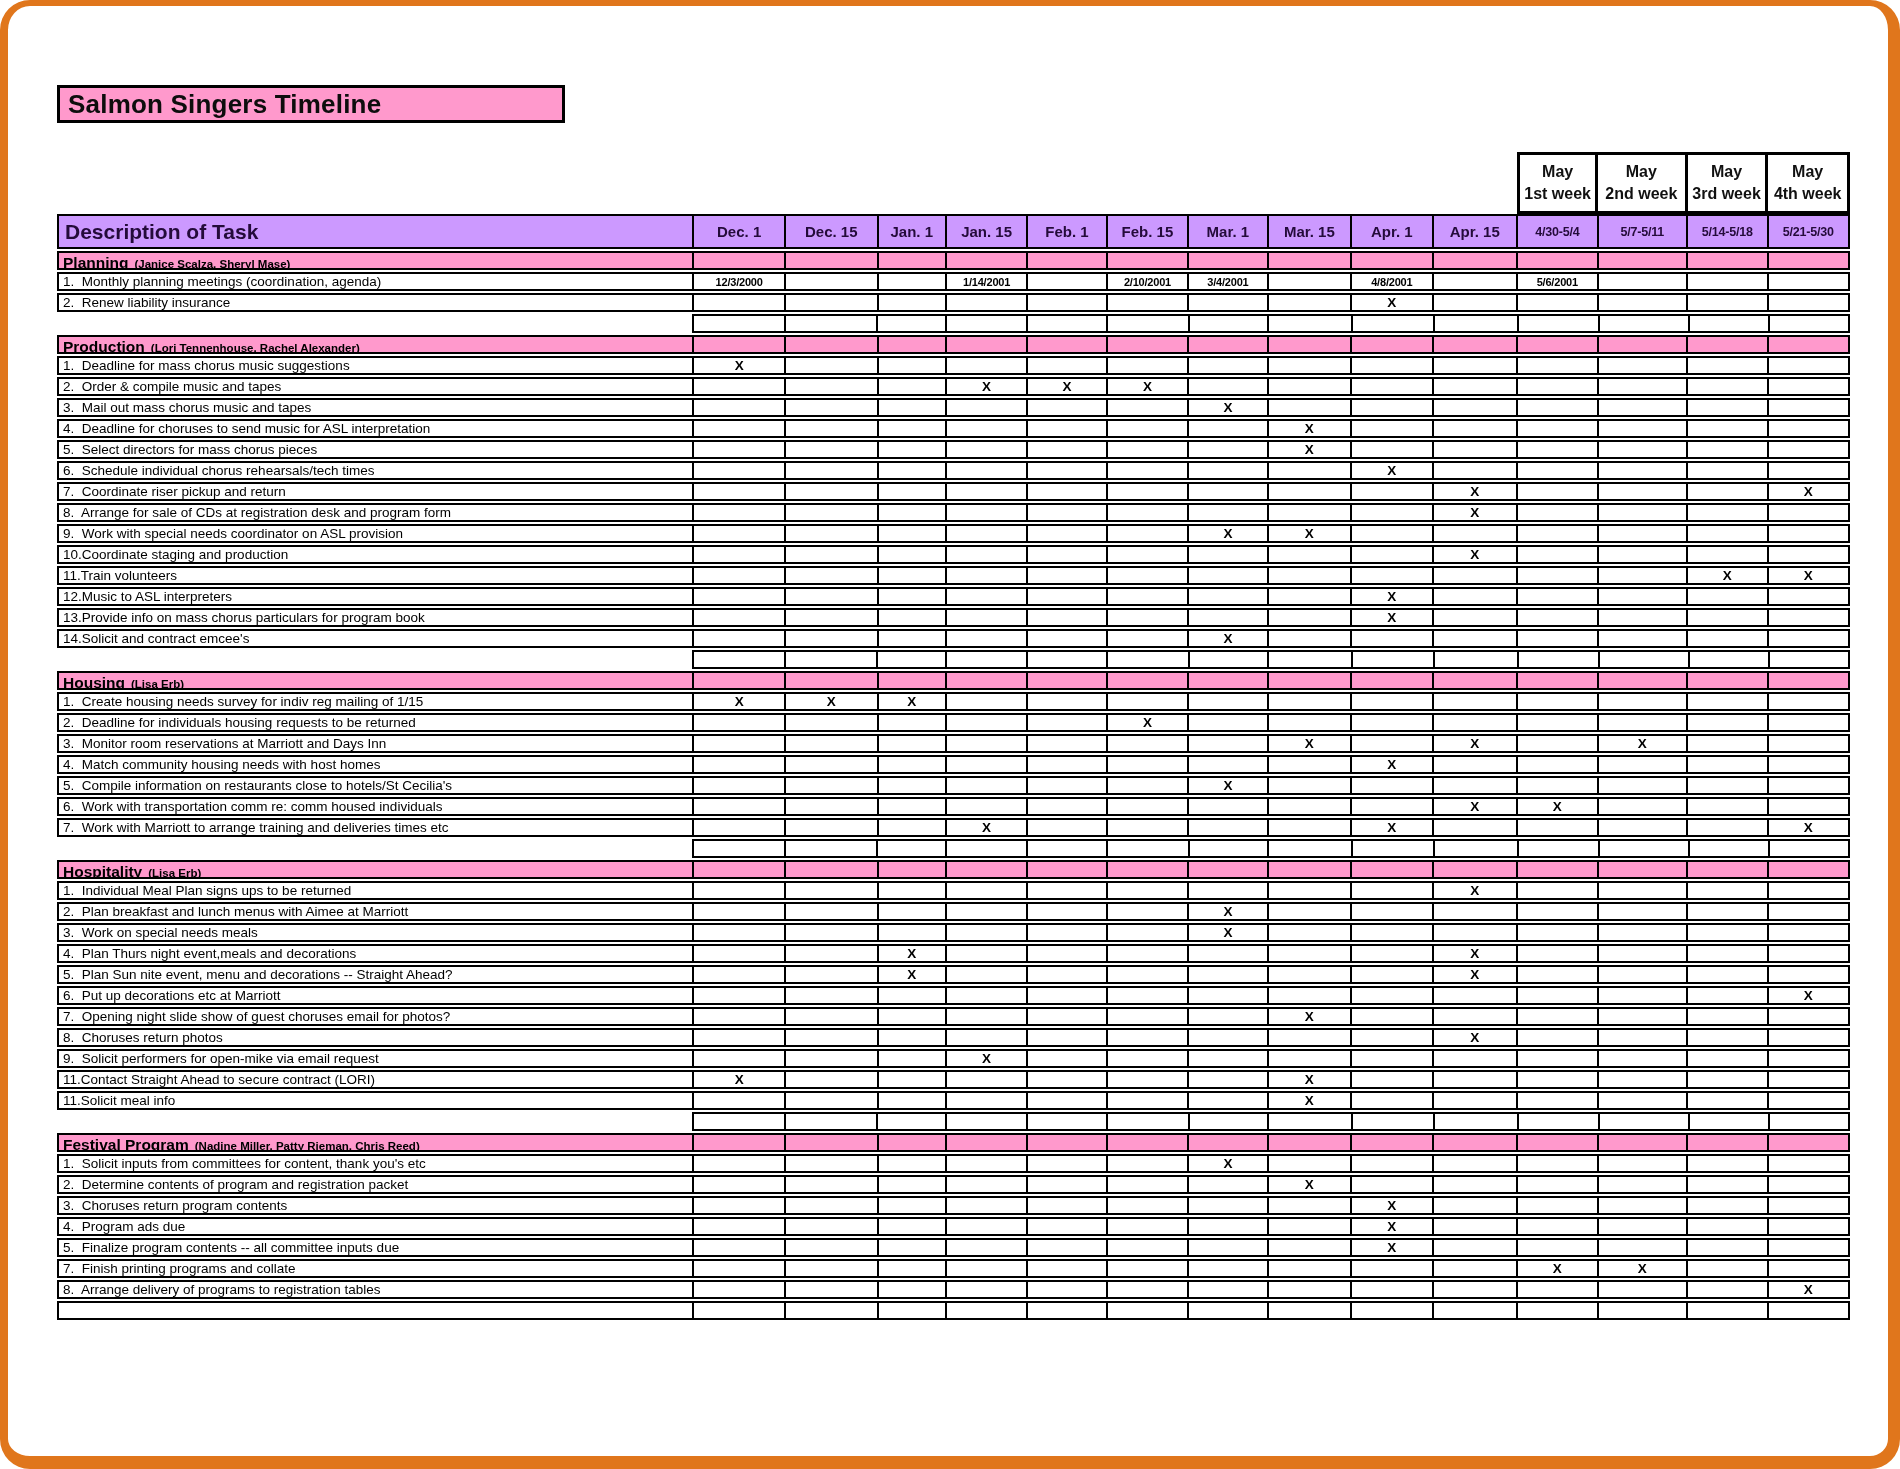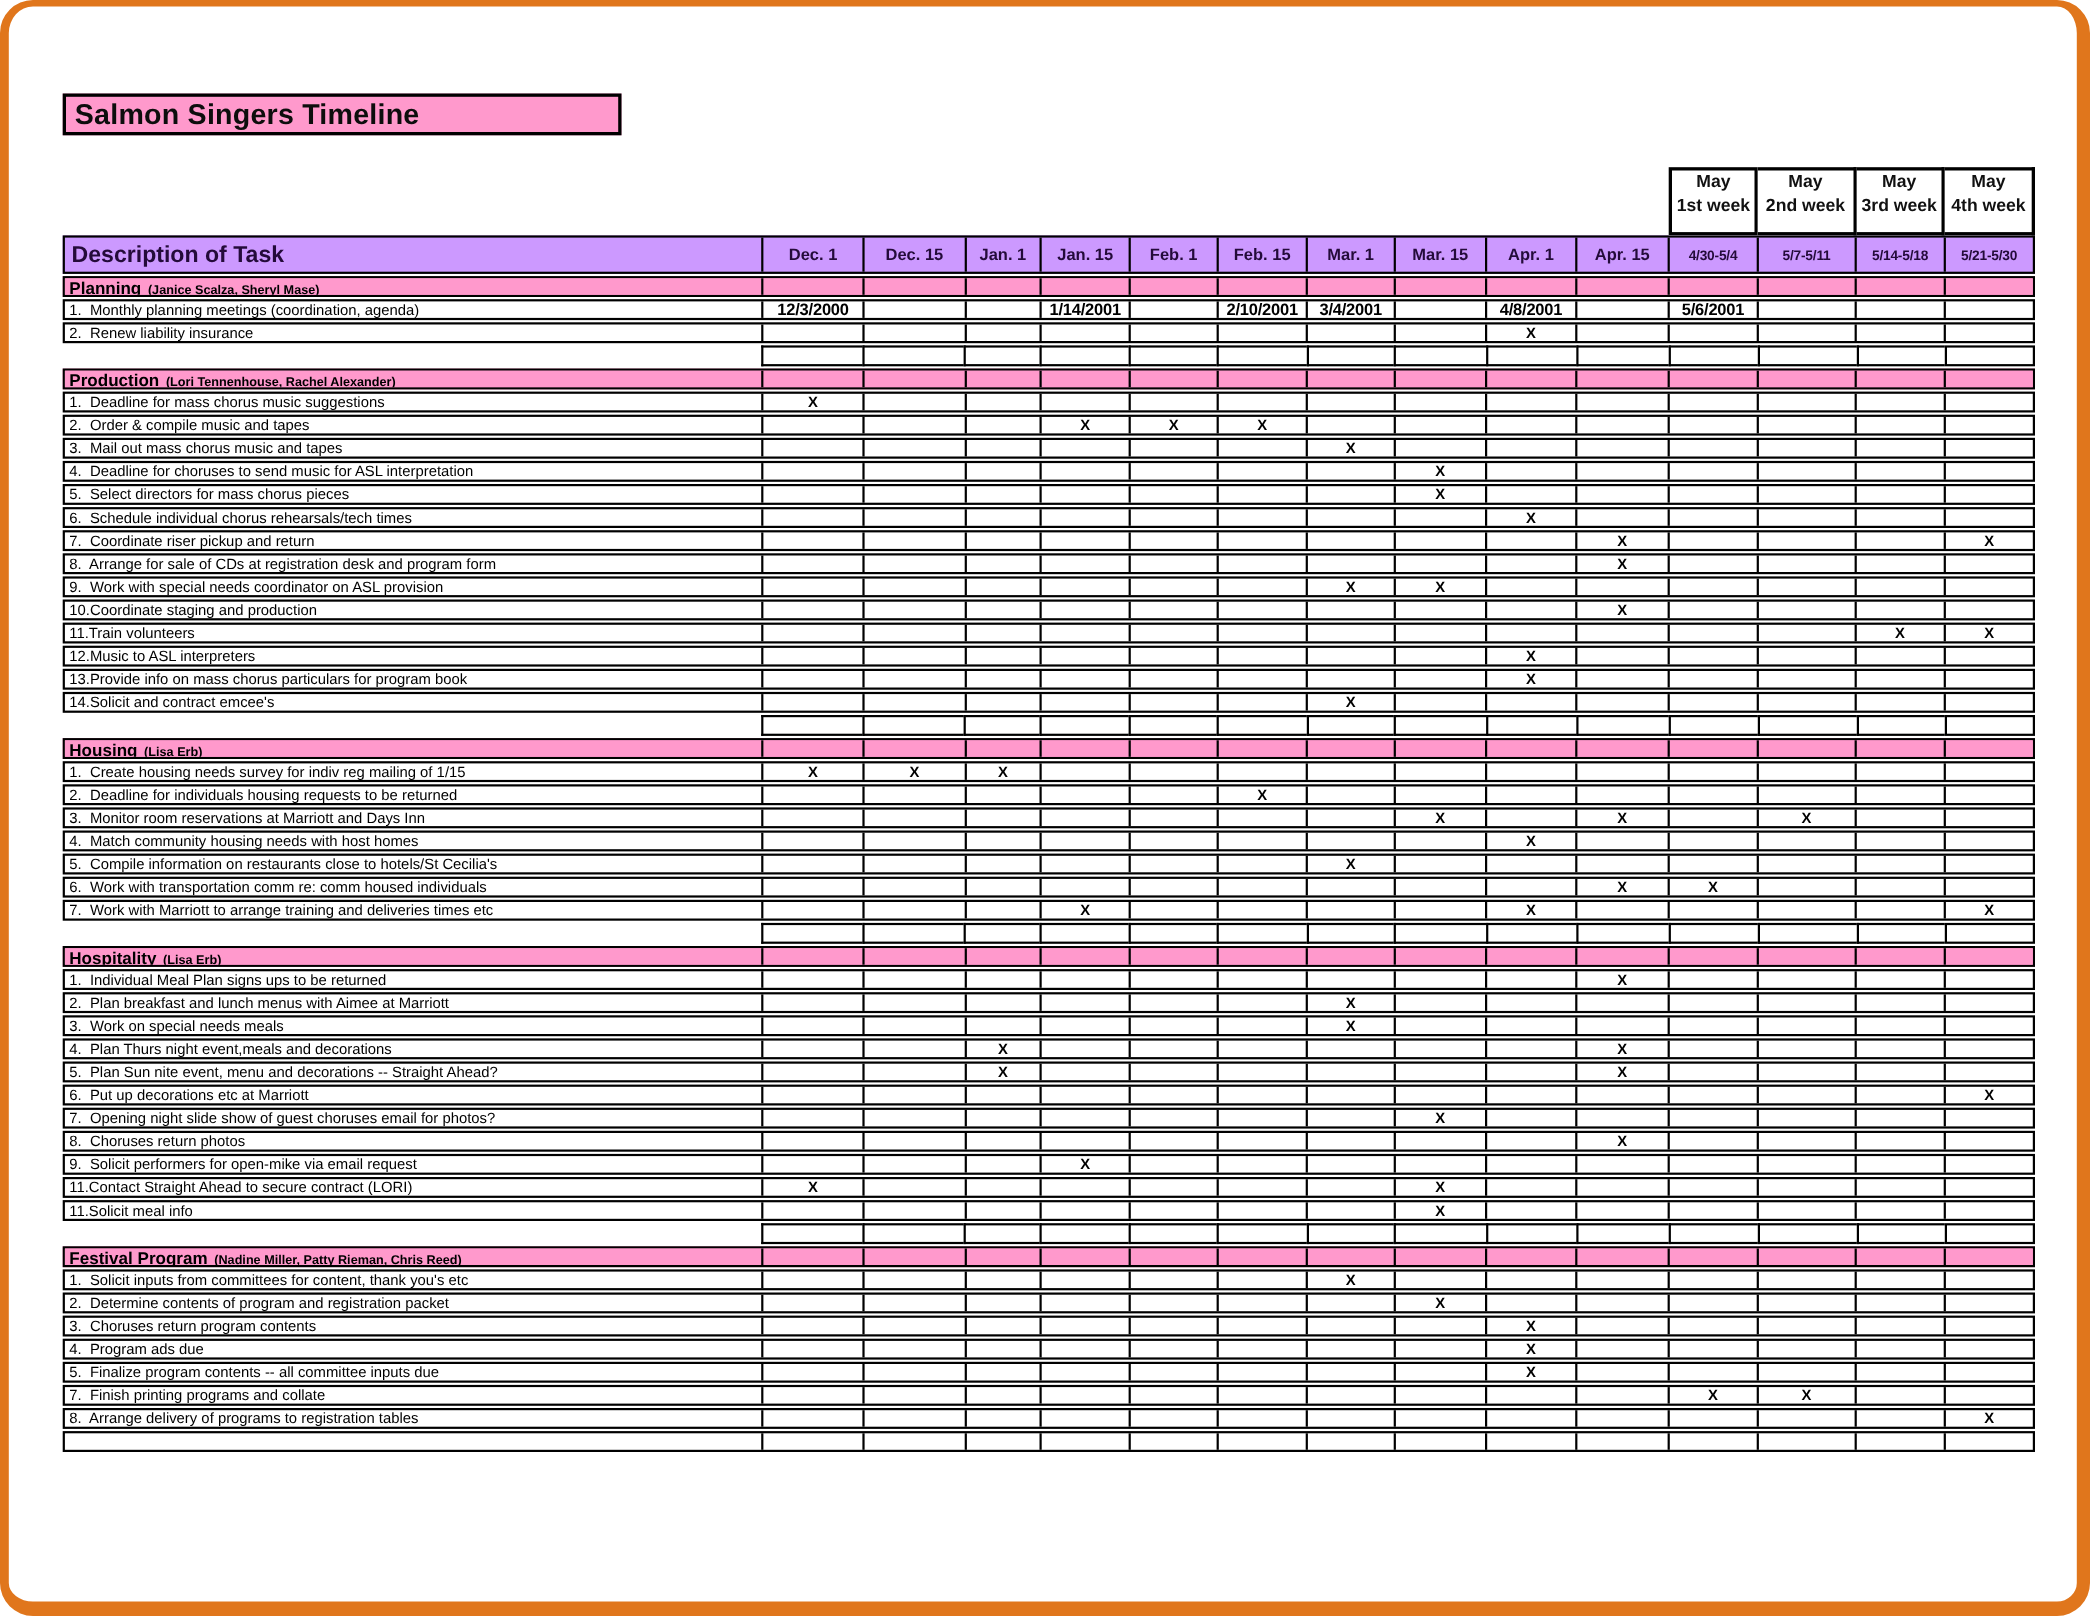--- a/index.html
+++ b/index.html
@@ -37,21 +37,21 @@
   }
 
   
   .may-row { height:62px; }
   .may-spacer { grid-column:span 11; }
   .may-box {
     box-sizing:border-box;
     border:3px solid #000;
     background:#fff;
     display:flex; flex-direction:column;
-    align-items:center; 
+    align-items:center; justify-content:center;
     font-weight:bold; font-size:16px; line-height:1.35; color:#111;
   }
   .may-box + .may-box { border-left:0; }
 
   
   .t-row {
     box-sizing:border-box;
     height:19px;
     border:2px solid #000;
     background:#fff;
@@ -65,21 +65,21 @@
     overflow:hidden;
     font-size:13.5px; font-weight:bold; color:#000;
   }
   .c:first-child { border-left:0; }
   .c.task {
     justify-content:flex-start;
     font-weight:normal;
     padding-left:4px;
     white-space:pre;
   }
-  .c.dateval { font-size:15px; letter-spacing:-0.2px; }
+  .c.dateval { font-size:11px; letter-spacing:-0.2px; }
 
   
   .hdr { height:35px; background:var(--purple,#cc99ff); }
   .hdr .c { color:var(--hdrtext,#240b3a); font-weight:bold; font-size:15px; }
   .hdr .c.task { font-size:21px; padding-left:6px; white-space:normal; }
   .hdr .c.small { font-size:12.5px; letter-spacing:-0.2px; }
 
   
   .sec { background:var(--pink,#ff99cc); }
   .sec .c { background:var(--pink,#ff99cc); }

